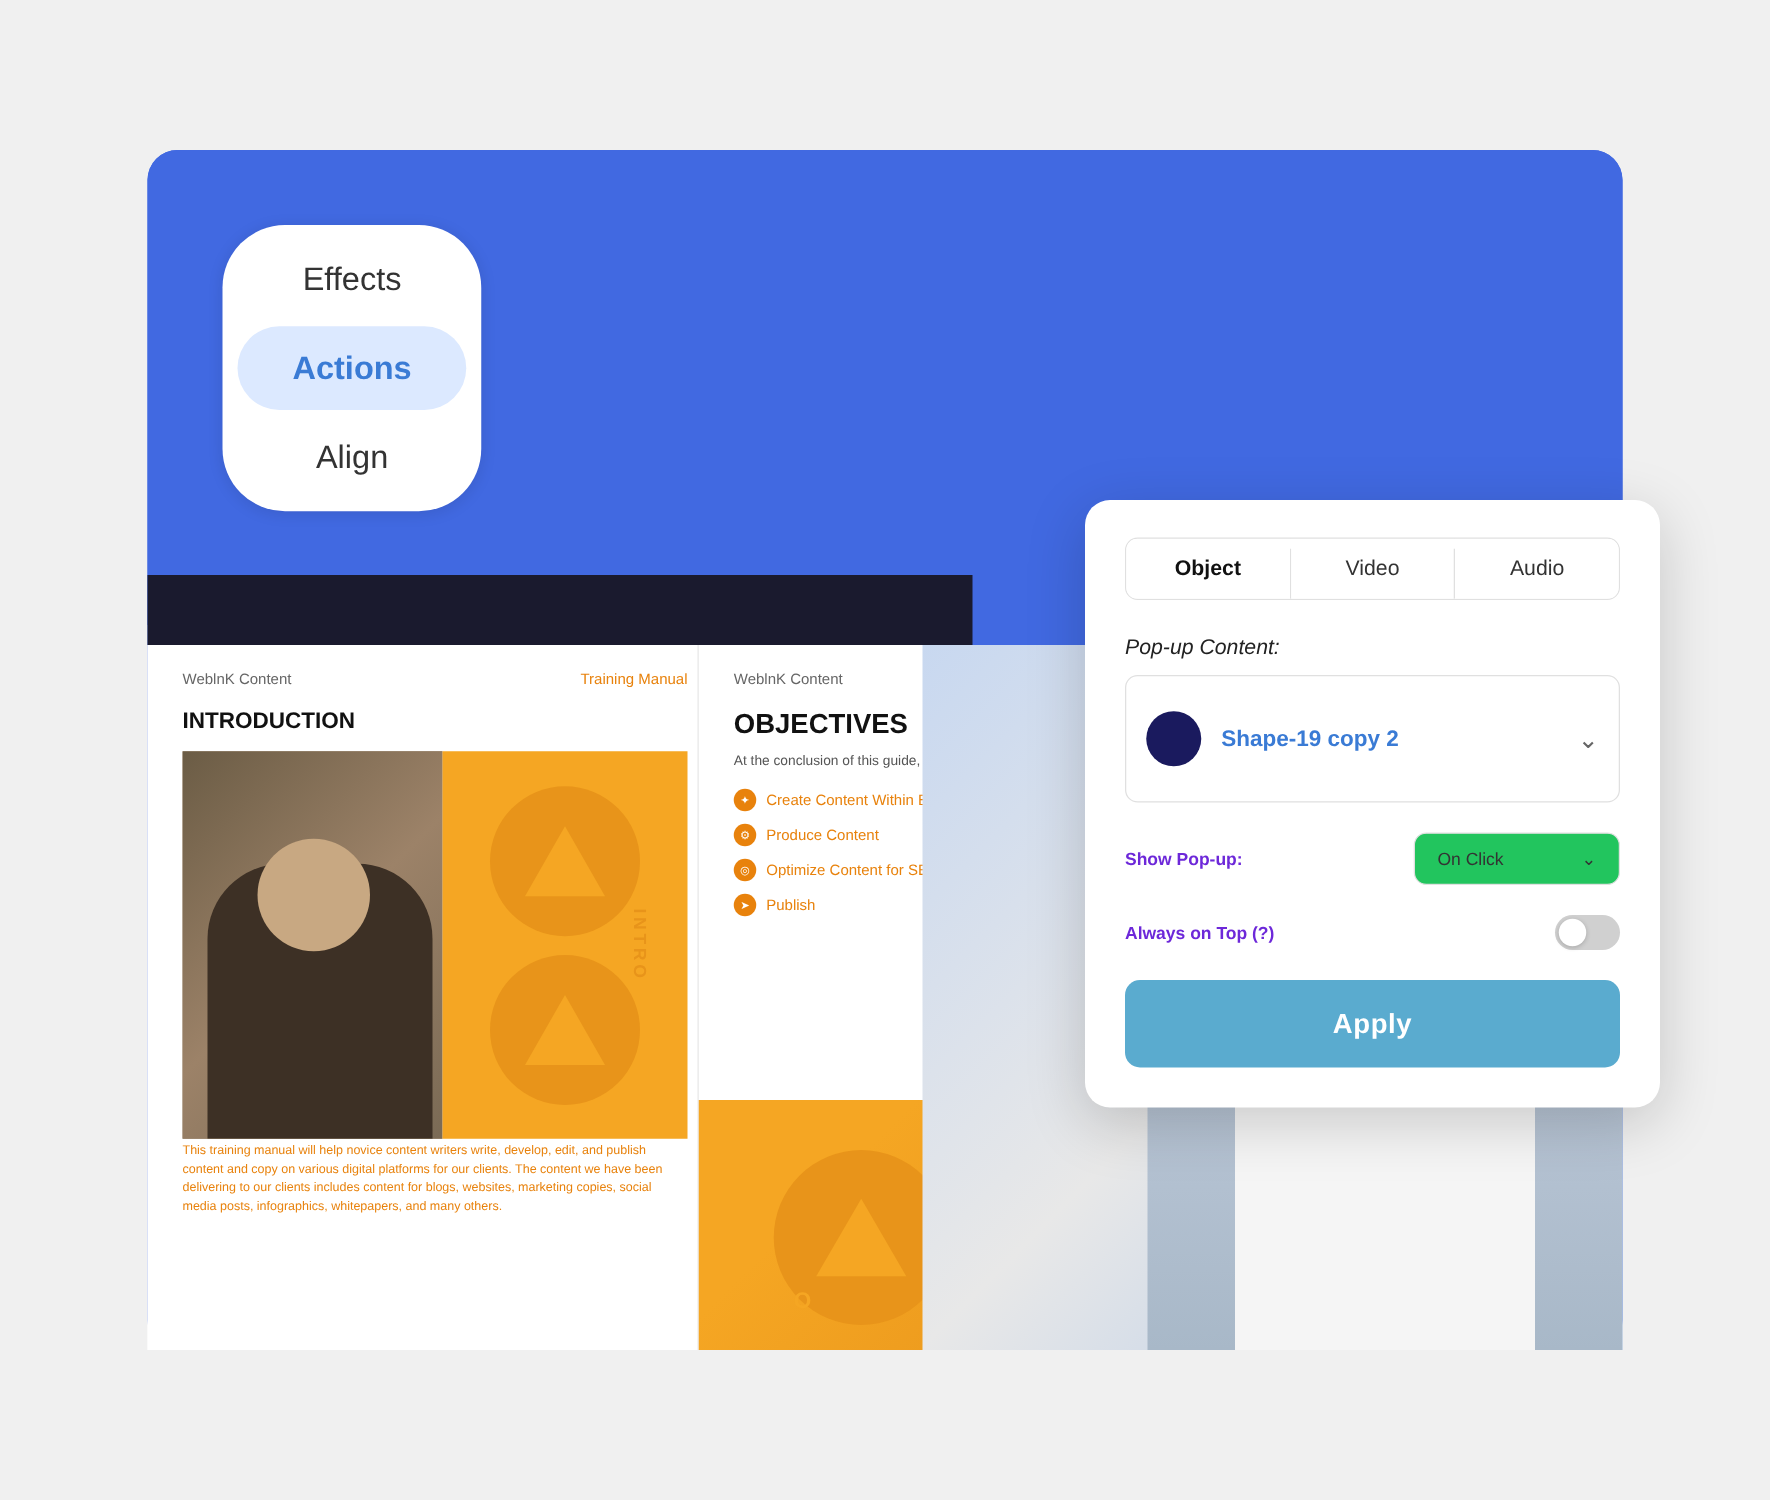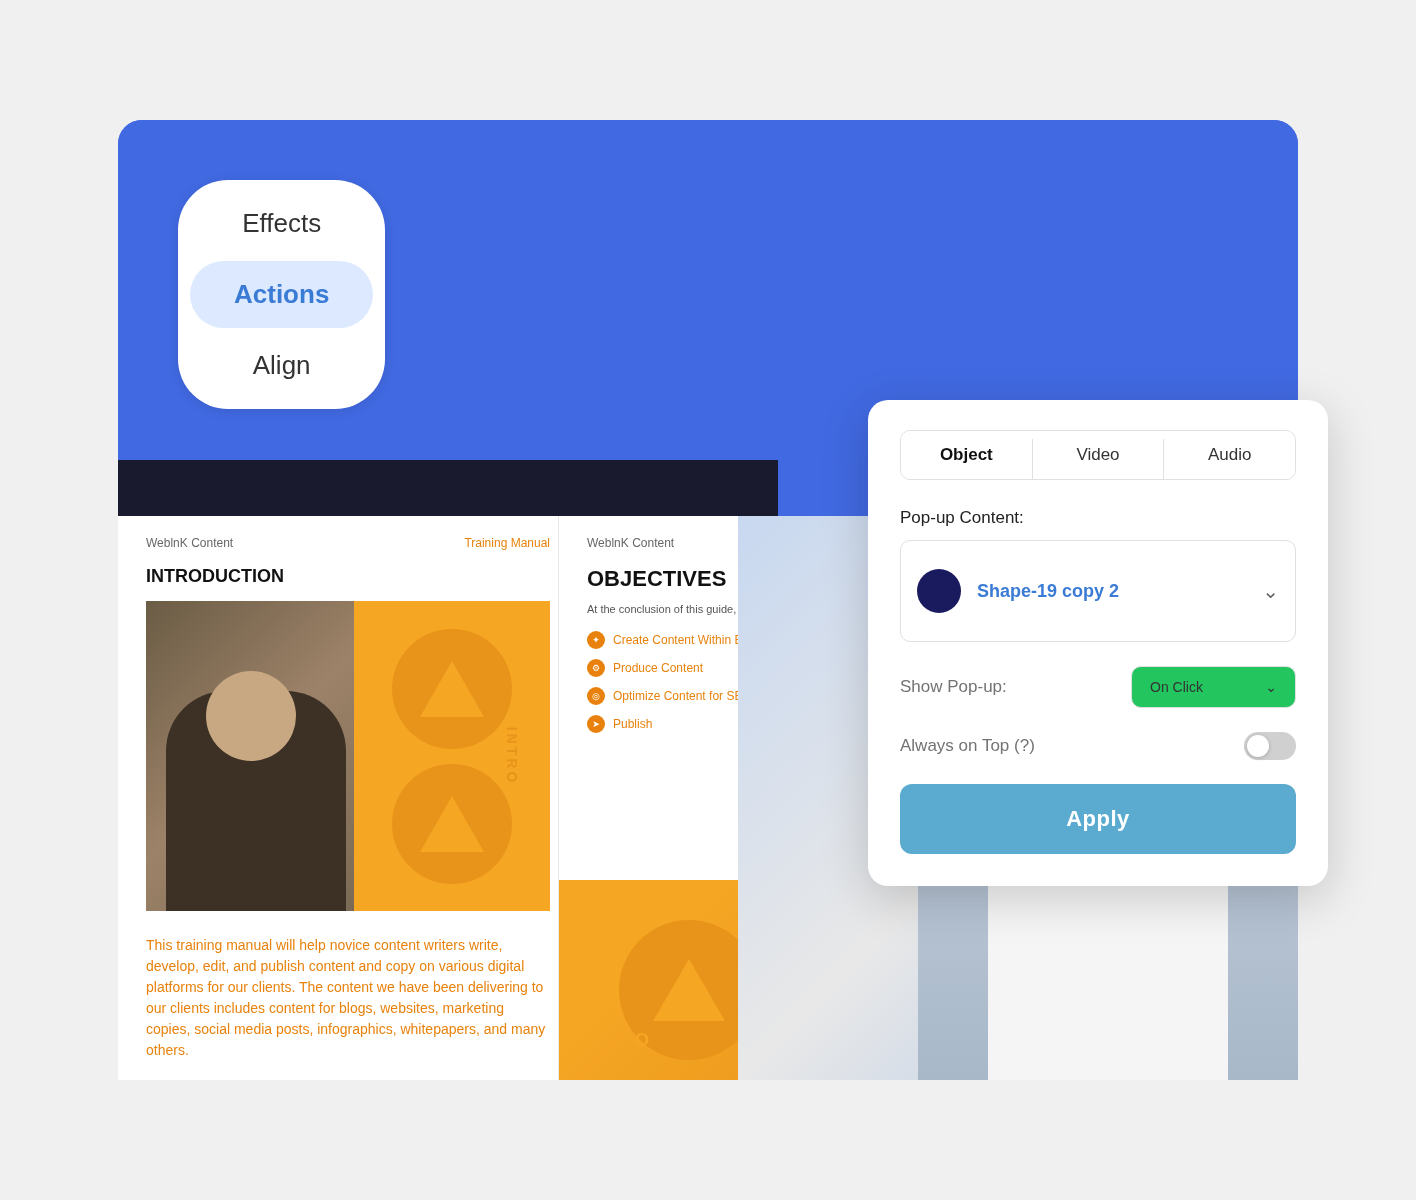--- a/index.html
+++ b/index.html
@@ -203,22 +203,22 @@
       right: 8px;
       top: 50%;
       transform: translateY(-50%) rotate(90deg);
       font-size: 14px;
       font-weight: 700;
       color: #e8941a;
       letter-spacing: 3px;
     }
 
     .doc-footer-text {
-      margin-top: 24px;
-      font-size: 14px;
+      margin-top: 2px;
+      font-size: 10px;
       color: #e8820c;
       line-height: 1.5;
     }
 
     
     .doc-page-right {
       position: absolute;
       top: 0;
       left: 440px;
       width: 380px;
@@ -397,20 +397,21 @@
       height: 40px;
       background: #e0e0e0;
     }
 
     
     .form-label {
       font-size: 17px;
       font-weight: 500;
       color: #222;
       margin-bottom: 12px;
+      font-style: italic;
     }
 
     .select-row {
       display: flex;
       align-items: center;
       border: 1.5px solid #e0e0e0;
       border-radius: 10px;
       padding: 28px 16px;
       margin-bottom: 24px;
       cursor: pointer;
@@ -437,23 +438,23 @@
       color: #666;
     }
 
     .form-row {
       display: flex;
       align-items: center;
       margin-bottom: 24px;
     }
 
     .form-row-label {
-      font-size: 17px;
-      font-weight: 400;
-      color: #737373;
+      font-size: 14px;
+      font-weight: 700;
+      color: #6d28d9;
       flex: 1;
     }
 
     .dropdown-btn {
       display: flex;
       align-items: center;
       gap: 10px;
       border: 1.5px solid #e0e0e0;
       border-radius: 10px;
       padding: 12px 18px;

